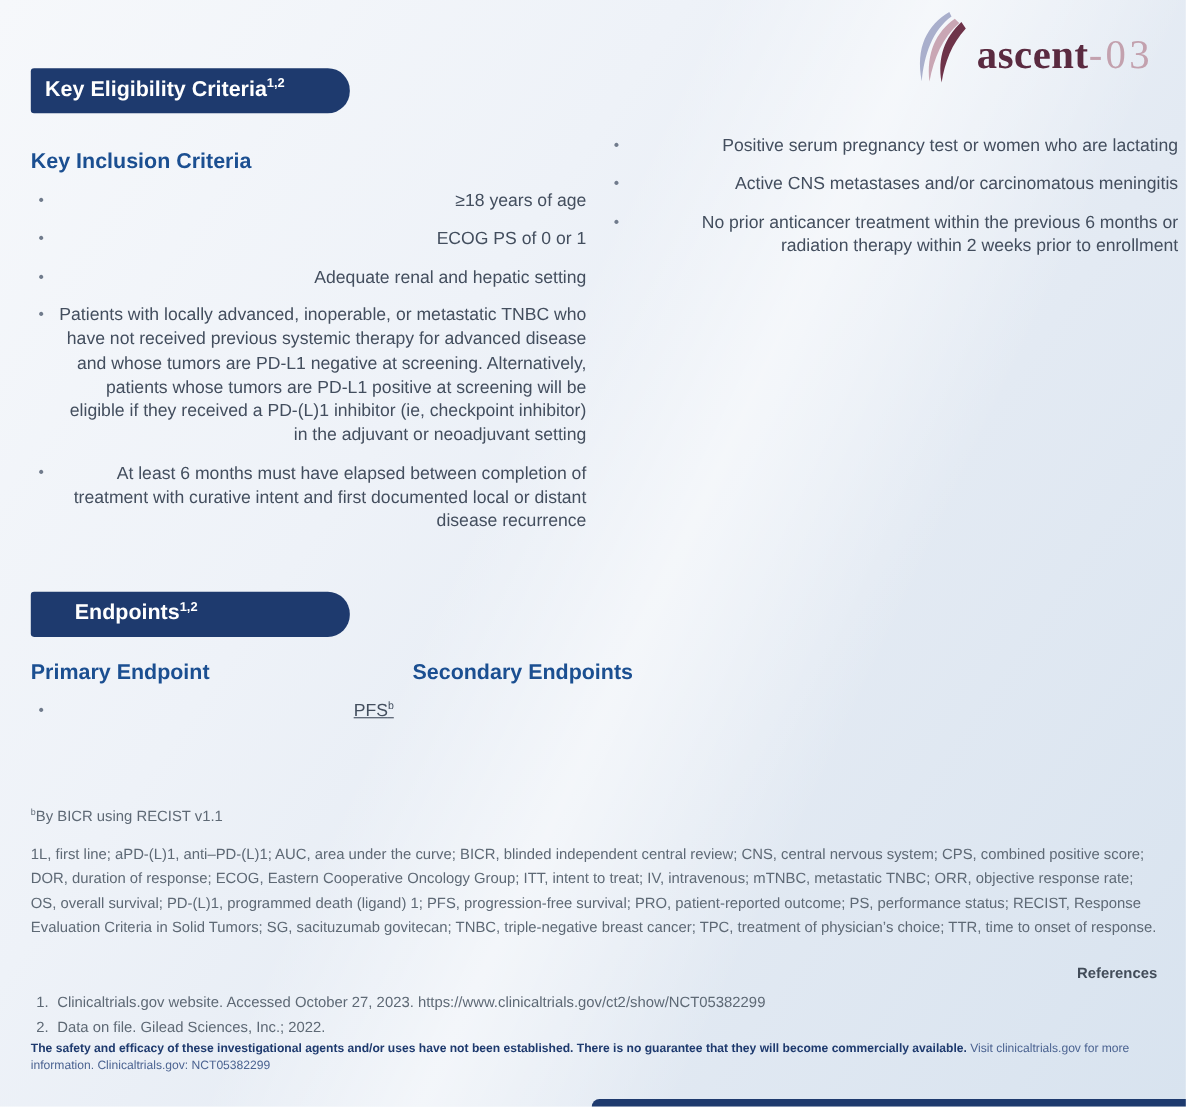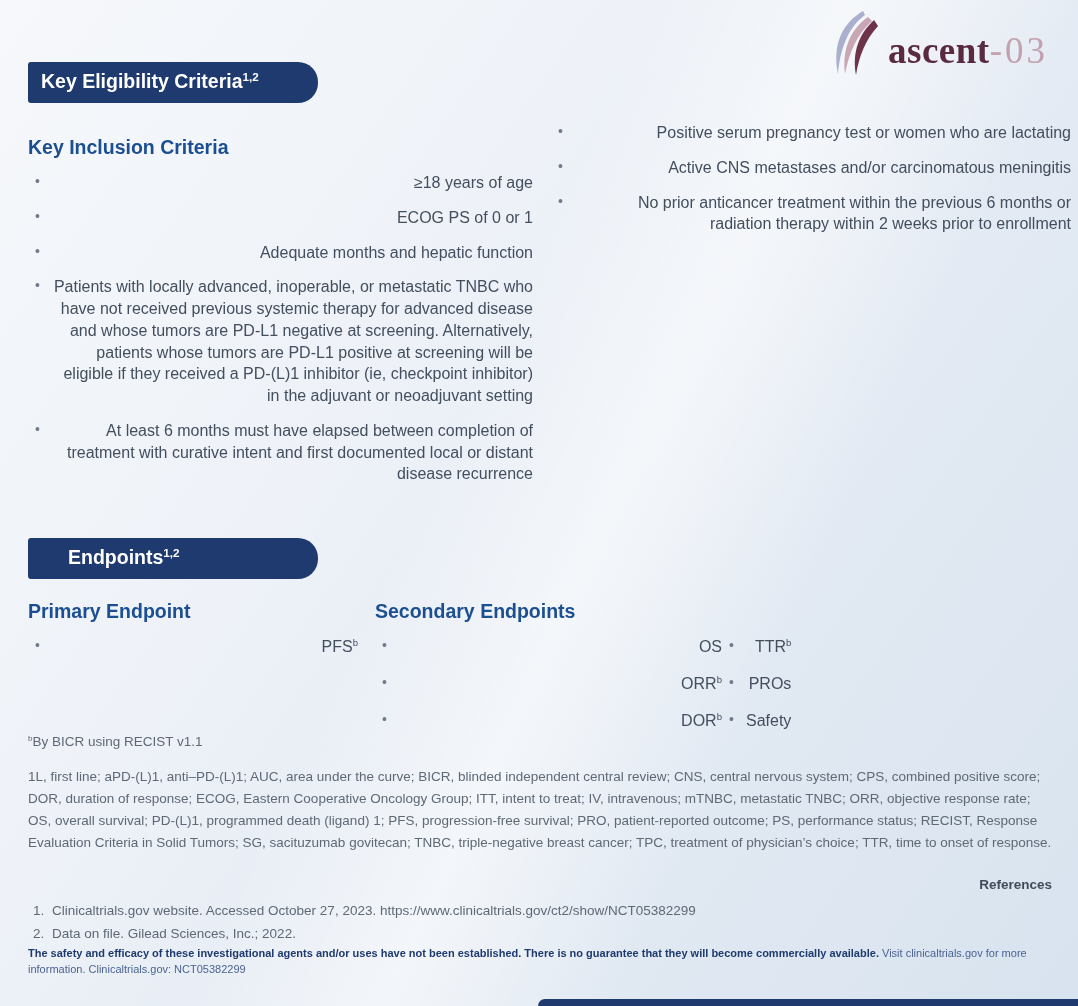--- a/index.html
+++ b/index.html
@@ -67,21 +67,21 @@
   ul.bullets li::before {
     content: "\2022";
     position: absolute; left: 7px; top: 0px;
     color: #707b8c; font-size: 14px;
   }
 
   .sec-primary { left: 28px; top: 600px; width: 330px; }
   .sec-secondary { left: 375px; top: 600px; width: 680px; }
   .endpoint-cols { display: flex; }
   .endpoint-col1 { width: 347px; }
-  ul.endpoints li { margin-bottom: 15px; }
+  ul.endpoints li { margin-bottom: 15px; text-decoration: underline; }
 
   
   .footnote {
     position: absolute; left: 28px; top: 734px; margin: 0;
     font-size: 13.5px; color: var(--muted, #5e6975);
   }
   .abbrev {
     position: absolute; left: 28px; top: 766px; margin: 0;
     width: 1024px;
     font-size: 13.5px; line-height: 1.64;
@@ -130,21 +130,21 @@
     <div class="logo-text"><span class="logo-main">ascent</span><span class="logo-suffix">-03</span></div>
   </div>
 
   <div class="badge badge-eligibility"><span>Key Eligibility Criteria</span><sup>1,2</sup></div>
 
   <div class="col col-inclusion">
     <h2 class="col-title">Key Inclusion Criteria</h2>
     <ul class="bullets">
         <li>≥18 years of age</li>
         <li>ECOG PS of 0 or 1</li>
-        <li>Adequate months and hepatic function</li>
+        <li>Adequate renal and hepatic setting</li>
         <li>Patients with locally advanced, inoperable, or metastatic TNBC who have not received previous systemic therapy for advanced disease and whose tumors are PD-L1 negative at screening. Alternatively, patients whose tumors are PD-L1 positive at screening will be eligible if they received a PD-(L)1 inhibitor (ie, checkpoint inhibitor) in the adjuvant or neoadjuvant setting</li>
         <li>At least 6 months must have elapsed between completion of treatment with curative intent and first documented local or distant disease recurrence</li>
       </ul>
   </div>
 
   <div class="col col-exclusion">
     <ul class="bullets">
         <li>Positive serum pregnancy test or women who are lactating</li>
         <li>Active CNS metastases and/or carcinomatous meningitis</li>
         <li>No prior anticancer treatment within the previous 6 months or radiation therapy within 2 weeks prior to enrollment</li>
@@ -155,32 +155,20 @@
 
   <div class="col sec-primary">
     <h2 class="col-title">Primary Endpoint</h2>
     <ul class="bullets endpoints">
         <li>PFS<sup>b</sup></li>
       </ul>
   </div>
 
   <div class="col sec-secondary">
     <h2 class="col-title">Secondary Endpoints</h2>
-    <div class="endpoint-cols">
-      <ul class="bullets endpoints endpoint-col1">
-          <li>OS</li>
-          <li>ORR<sup>b</sup></li>
-          <li>DOR<sup>b</sup></li>
-        </ul>
-      <ul class="bullets endpoints endpoint-col2">
-          <li>TTR<sup>b</sup></li>
-          <li>PROs</li>
-          <li>Safety</li>
-        </ul>
-    </div>
   </div>
 
   <p class="footnote"><sup>b</sup><span>By BICR using RECIST v1.1</span></p>
 
   <p class="abbrev">1L, first line; aPD-(L)1, anti–PD-(L)1; AUC, area under the curve; BICR, blinded independent central review; CNS, central nervous system; CPS, combined positive score; DOR, duration of response; ECOG, Eastern Cooperative Oncology Group; ITT, intent to treat; IV, intravenous; mTNBC, metastatic TNBC; ORR, objective response rate; OS, overall survival; PD-(L)1, programmed death (ligand) 1; PFS, progression-free survival; PRO, patient-reported outcome; PS, performance status; RECIST, Response Evaluation Criteria in Solid Tumors; SG, sacituzumab govitecan; TNBC, triple-negative breast cancer; TPC, treatment of physician’s choice; TTR, time to onset of response.</p>
 
   <div class="refs">
     <p class="refs-title">References</p>
     <ol>
         <li>Clinicaltrials.gov website. Accessed October 27, 2023. https://www.clinicaltrials.gov/ct2/show/NCT05382299</li>

